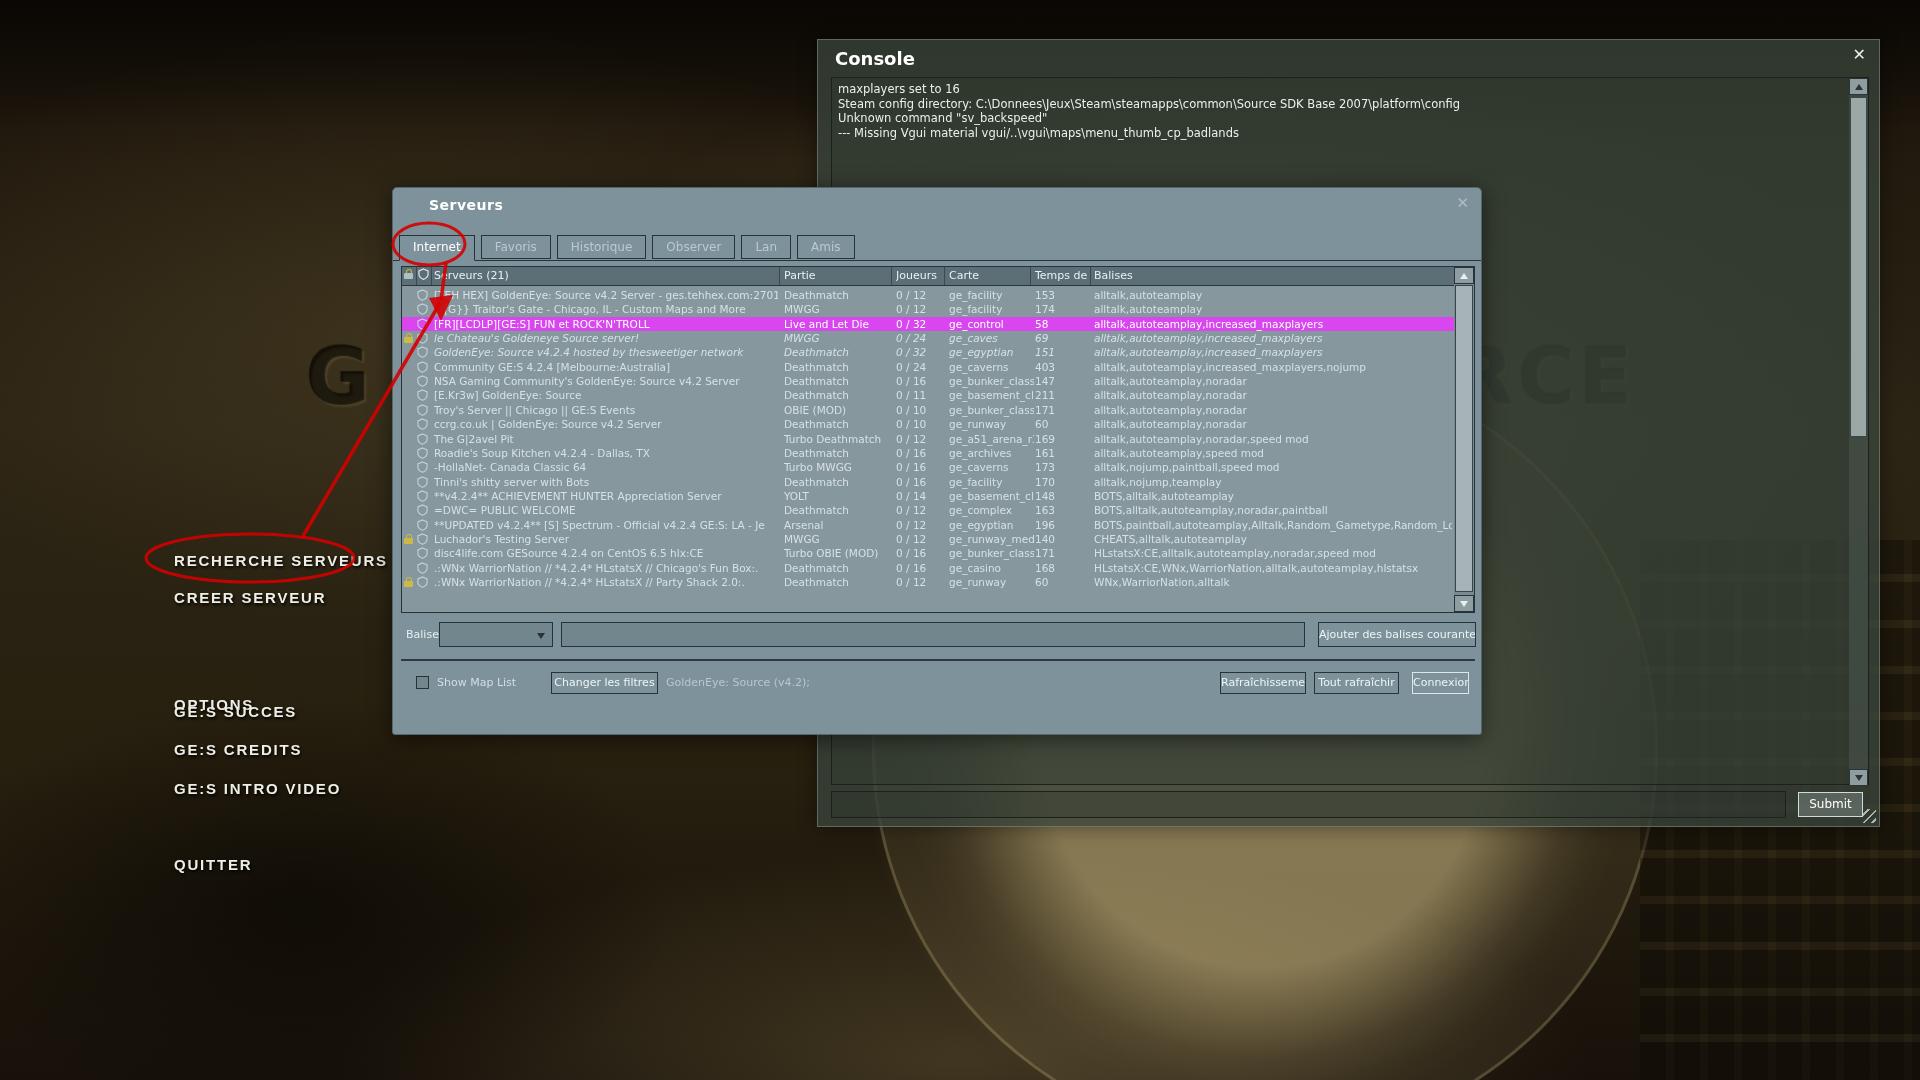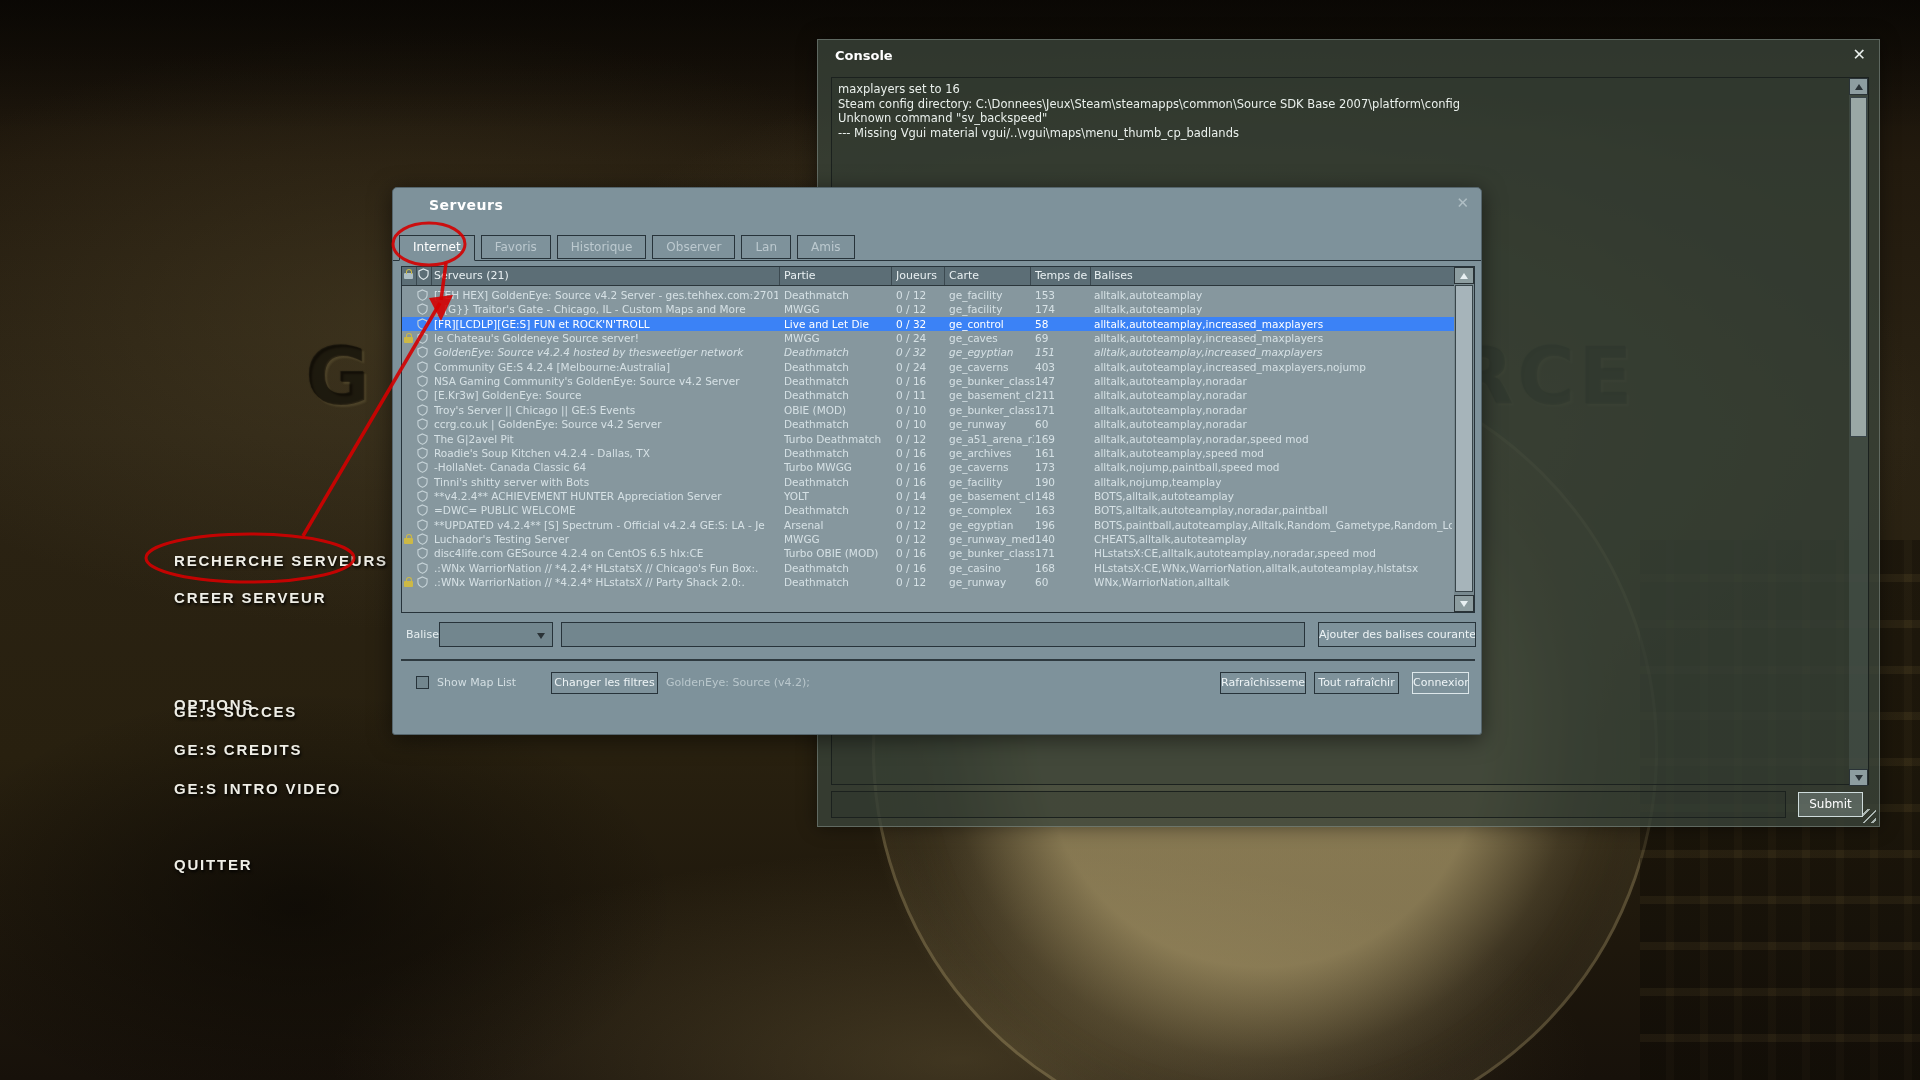--- a/index.html
+++ b/index.html
@@ -28,21 +28,21 @@
   .wm-g{left:306px;top:332px;}
   .wm-e{left:1152px;top:332px;}
   .wm-source{left:1256px;top:332px;}
   
   .menu-item{position:absolute;left:174px;font-family:"Liberation Sans",sans-serif;font-weight:bold;
     font-size:15px;letter-spacing:1.8px;color:#efeee6;text-shadow:1px 2px 3px rgba(0,0,0,0.95);cursor:pointer;white-space:nowrap;}
   
   .console-win{position:absolute;left:817px;top:39px;width:1063px;height:788px;
     background:rgba(58,68,58,0.78);border:1px solid rgba(150,165,160,0.45);box-sizing:border-box;
     box-shadow:0 0 18px rgba(0,0,0,0.45);}
-  .console-title{position:absolute;left:17px;top:8px;font-size:13px;font-weight:bold;color:#fff;text-align:right;}
+  .console-title{position:absolute;left:17px;top:8px;font-size:18px;font-weight:bold;color:#fff;text-align:right;}
   .console-close{position:absolute;right:13px;top:5px;font-size:16px;font-weight:bold;color:#e9efec;cursor:pointer;}
   .console-out{position:absolute;left:13px;top:37px;width:1038px;height:708px;box-sizing:border-box;
     border:1px solid #1b211e;background:rgba(48,56,48,0.3);}
   .console-lines{position:absolute;left:6px;top:4px;right:24px;font-size:11.5px;line-height:14.5px;color:#eaf0ec;white-space:pre;overflow:hidden;}
   .sb{position:absolute;background:rgba(90,102,96,0.35);}
   .sb-btn{position:absolute;left:0;width:100%;height:17px;background:#8d9da0;border:1px solid #2a3337;box-sizing:border-box;cursor:pointer;}
   .tri{position:absolute;left:50%;top:50%;width:0;height:0;transform:translate(-50%,-50%);}
   .tri-up{border-left:4px solid transparent;border-right:4px solid transparent;border-bottom:6px solid #2a3337;}
   .tri-dn{border-left:4px solid transparent;border-right:4px solid transparent;border-top:6px solid #2a3337;}
   .tri-light.tri-up{border-bottom-color:#e9f0f2;}
@@ -66,21 +66,21 @@
     color:#bcc9cf;border:1px solid #27333a;background:#7e929b;box-sizing:border-box;vertical-align:top;cursor:pointer;position:relative;z-index:2;}
   .tab.selected{color:#fff;border-bottom:1px solid #7e929b;height:26px;}
   .tab-baseline{position:absolute;left:0px;top:72px;width:1088px;height:1px;background:#27333a;z-index:1;}
   .list-panel{position:absolute;left:8px;top:78px;width:1074px;height:347px;background:#86979e;
     border:1px solid #27333a;box-sizing:border-box;}
   .lhead{position:absolute;left:0;top:0;width:1052px;height:18px;background:#5c6e76;border-bottom:1px solid #2a353a;}
   .lhead .hc{position:absolute;top:0;height:18px;line-height:18px;font-size:11px;color:#e9f0f2;overflow:hidden;white-space:nowrap;}
   .hsep{position:absolute;top:0;height:18px;width:1px;background:#3b4950;}
   .rows{position:absolute;left:0;top:21px;width:1052px;height:303px;}
   .srow{position:absolute;left:0;width:1052px;height:14.35px;font-size:10.5px;color:#d6e1e5;cursor:pointer;}
-  .srow.selected{background:#3b82f6;color:#fff;}
+  .srow.selected{background:#d946ef;color:#fff;}
   .c{position:absolute;top:0;height:14.35px;line-height:14px;overflow:hidden;white-space:nowrap;}
   .lockc{left:2px;width:12px}.shieldc{left:15px;width:15px}
   .namec{left:32px;width:344px}.gamec{left:382px;width:108px}
   .playersc{left:494px;width:50px}.mapc{left:547px;width:85px}
   .timec{left:633px;width:55px}.tagsc{left:692px;width:358px}
   .hc.lockc{left:2px}.hc.shieldc{left:16px}.hc.namec{left:32px}.hc.gamec{left:382px}
   .hc.playersc{left:494px}.hc.mapc{left:547px}.hc.timec{left:633px;width:54px}.hc.tagsc{left:692px}
   .lock-icon{position:relative;display:inline-block;width:9px;height:6px;background:#cdb945;border-radius:1px;margin-top:6px;}
   .lock-icon::before{content:"";position:absolute;left:1.5px;top:-4px;width:6px;height:5px;border:1.5px solid #cdb945;
     border-bottom:none;border-radius:3px 3px 0 0;box-sizing:border-box;}
@@ -209,21 +209,21 @@
             <span class="c shieldc"><svg class="shieldsvg" width="11" height="12" viewBox="0 0 12 13">
                 <path d="M6 1 L11 3.2 V6.5 C11 9.3 8.8 11.3 6 12.3 C3.2 11.3 1 9.3 1 6.5 V3.2 Z" fill="none" stroke="#c5d2d7" stroke-width="1.2"></path>
               </svg></span>
             <span class="c namec">[FR][LCDLP][GE:S] FUN et ROCK'N'TROLL</span>
             <span class="c gamec">Live and Let Die</span>
             <span class="c playersc">0 / 32</span>
             <span class="c mapc">ge_control</span>
             <span class="c timec">58</span>
             <span class="c tagsc">alltalk,autoteamplay,increased_maxplayers</span>
           </div>
-          <div class="srow" style="top: 43.05px;">
+          <div class="srow" style="top: 43.05px; font-style: italic;">
             <span class="c lockc"><span class="lock-icon"></span></span>
             <span class="c shieldc"><svg class="shieldsvg" width="11" height="12" viewBox="0 0 12 13">
                 <path d="M6 1 L11 3.2 V6.5 C11 9.3 8.8 11.3 6 12.3 C3.2 11.3 1 9.3 1 6.5 V3.2 Z" fill="none" stroke="#c5d2d7" stroke-width="1.2"></path>
               </svg></span>
             <span class="c namec">le Chateau's Goldeneye Source server!</span>
             <span class="c gamec">MWGG</span>
             <span class="c playersc">0 / 24</span>
             <span class="c mapc">ge_caves</span>
             <span class="c timec">69</span>
             <span class="c tagsc">alltalk,autoteamplay,increased_maxplayers</span>
@@ -338,21 +338,21 @@
           </div>
           <div class="srow" style="top: 186.55px;">
             <span class="c lockc"></span>
             <span class="c shieldc"><svg class="shieldsvg" width="11" height="12" viewBox="0 0 12 13">
                 <path d="M6 1 L11 3.2 V6.5 C11 9.3 8.8 11.3 6 12.3 C3.2 11.3 1 9.3 1 6.5 V3.2 Z" fill="none" stroke="#c5d2d7" stroke-width="1.2"></path>
               </svg></span>
             <span class="c namec">Tinni's shitty server with Bots</span>
             <span class="c gamec">Deathmatch</span>
             <span class="c playersc">0 / 16</span>
             <span class="c mapc">ge_facility</span>
-            <span class="c timec">190</span>
+            <span class="c timec">170</span>
             <span class="c tagsc">alltalk,nojump,teamplay</span>
           </div>
           <div class="srow" style="top: 200.9px;">
             <span class="c lockc"></span>
             <span class="c shieldc"><svg class="shieldsvg" width="11" height="12" viewBox="0 0 12 13">
                 <path d="M6 1 L11 3.2 V6.5 C11 9.3 8.8 11.3 6 12.3 C3.2 11.3 1 9.3 1 6.5 V3.2 Z" fill="none" stroke="#c5d2d7" stroke-width="1.2"></path>
               </svg></span>
             <span class="c namec">**v4.2.4** ACHIEVEMENT HUNTER Appreciation Server</span>
             <span class="c gamec">YOLT</span>
             <span class="c playersc">0 / 14</span>

